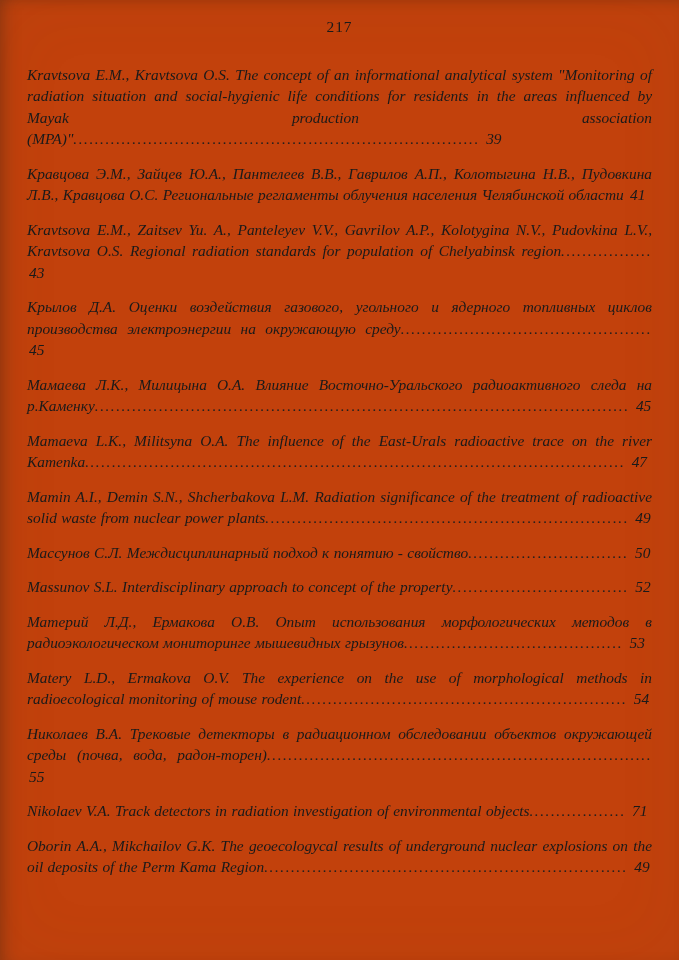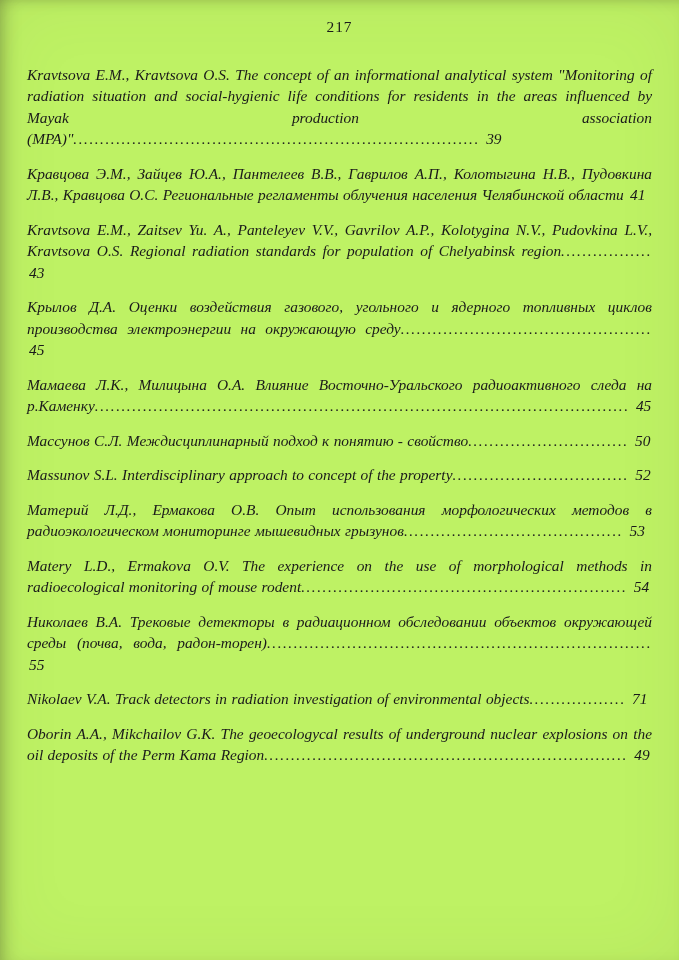--- a/index.html
+++ b/index.html
@@ -6,21 +6,21 @@
     margin: 0;
     padding: 0;
     background: #d8d6d1;
   }
   .sheet {
     position: relative;
     width: 679px;
     height: 960px;
     box-sizing: border-box;
     padding: 16px 27px 0 27px;
-    background: #bef264;
+    background: #c2410c;
     color: #1a1a1a;
     font-family: "Liberation Serif", "DejaVu Serif", serif;
     font-size: 15.4px;
     line-height: 21.5px;
     overflow: hidden;
     box-shadow:
       inset 14px 0 18px -12px rgba(40, 35, 25, 0.35),
       inset 0 10px 16px -12px rgba(40, 35, 25, 0.25),
       inset 0 0 70px rgba(95, 85, 60, 0.07);
   }
@@ -59,22 +59,24 @@
   <p class="entry"><span class="etext">Kravtsova E.M., Kravtsova O.S. The concept of an informational analytical system "Monitoring of radiation situation and social-hygienic life conditions for residents in the areas influenced by Mayak production association (MPA)"</span><span class="leader">............................................................................</span> <span class="enum">39</span></p>
 
   <p class="entry"><span class="etext">Кравцова Э.М., Зайцев Ю.А., Пантелеев В.В., Гаврилов А.П., Колотыгина Н.В., Пудовкина Л.В., Кравцова О.С. Региональные регламенты облучения населения Челябинской области</span><span class="leader"></span> <span class="enum">41</span></p>
 
   <p class="entry"><span class="etext">Kravtsova E.M., Zaitsev Yu. A., Panteleyev V.V., Gavrilov A.P., Kolotygina N.V., Pudovkina L.V., Kravtsova O.S. Regional radiation standards for population of Chelyabinsk region</span><span class="leader">.................</span> <span class="enum">43</span></p>
 
   <p class="entry"><span class="etext">Крылов Д.А. Оценки воздействия газового, угольного и ядерного топливных циклов производства электроэнергии на окружающую среду</span><span class="leader">...............................................</span> <span class="enum">45</span></p>
 
   <p class="entry"><span class="etext">Мамаева Л.К., Милицына О.А. Влияние Восточно-Уральского радиоактивного следа на р.Каменку</span><span class="leader">....................................................................................................</span> <span class="enum">45</span></p>
 
+  <p class="entry"><span class="etext">Mamaeva L.K., Militsyna O.A. The influence of the East-Urals radioactive trace on the river Kamenka</span><span class="leader">.....................................................................................................</span> <span class="enum">47</span></p>
 
 
+  <p class="entry"><span class="etext">Mamin A.I., Demin S.N., Shcherbakova L.M. Radiation significance of the treatment of radioactive solid waste from nuclear power plants</span><span class="leader">....................................................................</span> <span class="enum">49</span></p>
 
   <p class="entry"><span class="etext">Массунов С.Л. Междисциплинарный подход к понятию - свойство</span><span class="leader">..............................</span> <span class="enum">50</span></p>
 
   <p class="entry"><span class="etext">Massunov S.L. Interdisciplinary approach to concept of the property</span><span class="leader">.................................</span> <span class="enum">52</span></p>
 
   <p class="entry"><span class="etext">Материй Л.Д., Ермакова О.В. Опыт использования морфологических методов в радиоэкологическом мониторинге мышевидных грызунов</span><span class="leader">.........................................</span> <span class="enum">53</span></p>
 
   <p class="entry"><span class="etext">Matery L.D., Ermakova O.V. The experience on the use of morphological methods in radioecological monitoring of mouse rodent</span><span class="leader">.............................................................</span> <span class="enum">54</span></p>
 
   <p class="entry"><span class="etext">Николаев В.А. Трековые детекторы в радиационном обследовании объектов окружающей среды (почва, вода, радон-торен)</span><span class="leader">........................................................................</span> <span class="enum">55</span></p>

